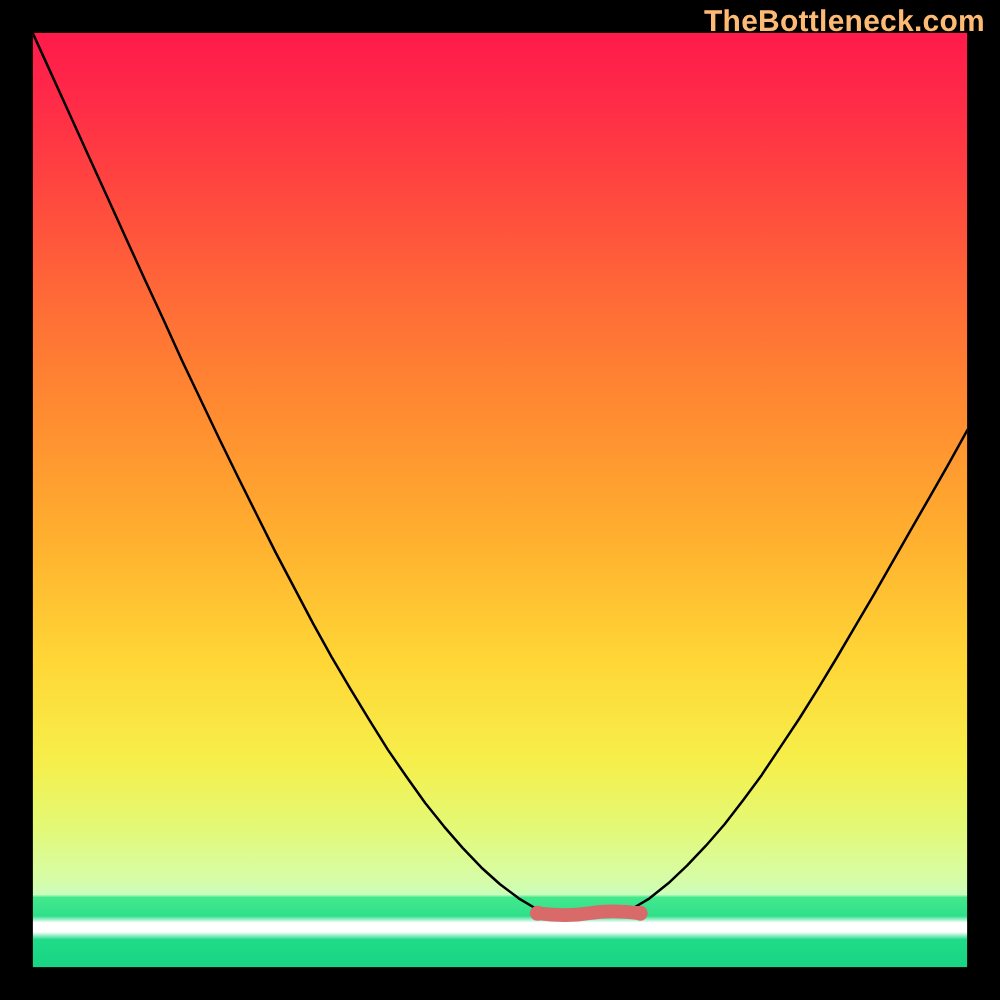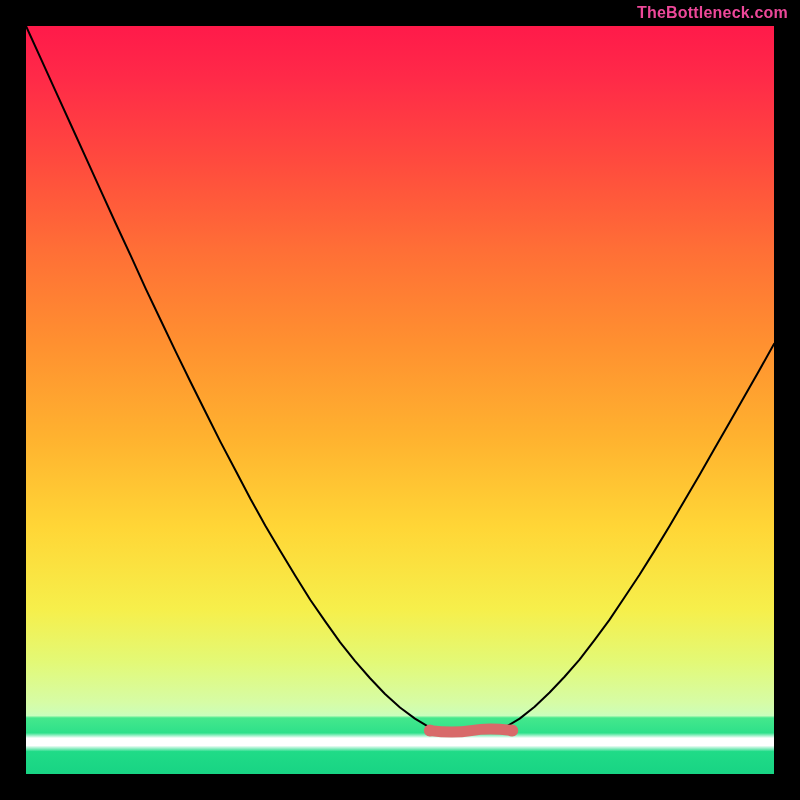--- a/index.html
+++ b/index.html
@@ -38,23 +38,23 @@
     left: 0;
     top: 0;
     width: 100%;
     height: 100%;
   }
   .watermark {
     position: absolute;
     right: 12px;
     top: 4px;
     font-family: Arial, Helvetica, sans-serif;
-    font-size: 16px;
+    font-size: 24px;
     font-weight: 600;
-    color: #ec4899;
+    color: #fdba74;
     letter-spacing: 0.2px;
   }
 </style>
 </head>
 <body>
 
 <div class="frame">
   <div class="plot">
     <svg class="bg" viewBox="0 0 748 748" preserveAspectRatio="none">
       <defs>

